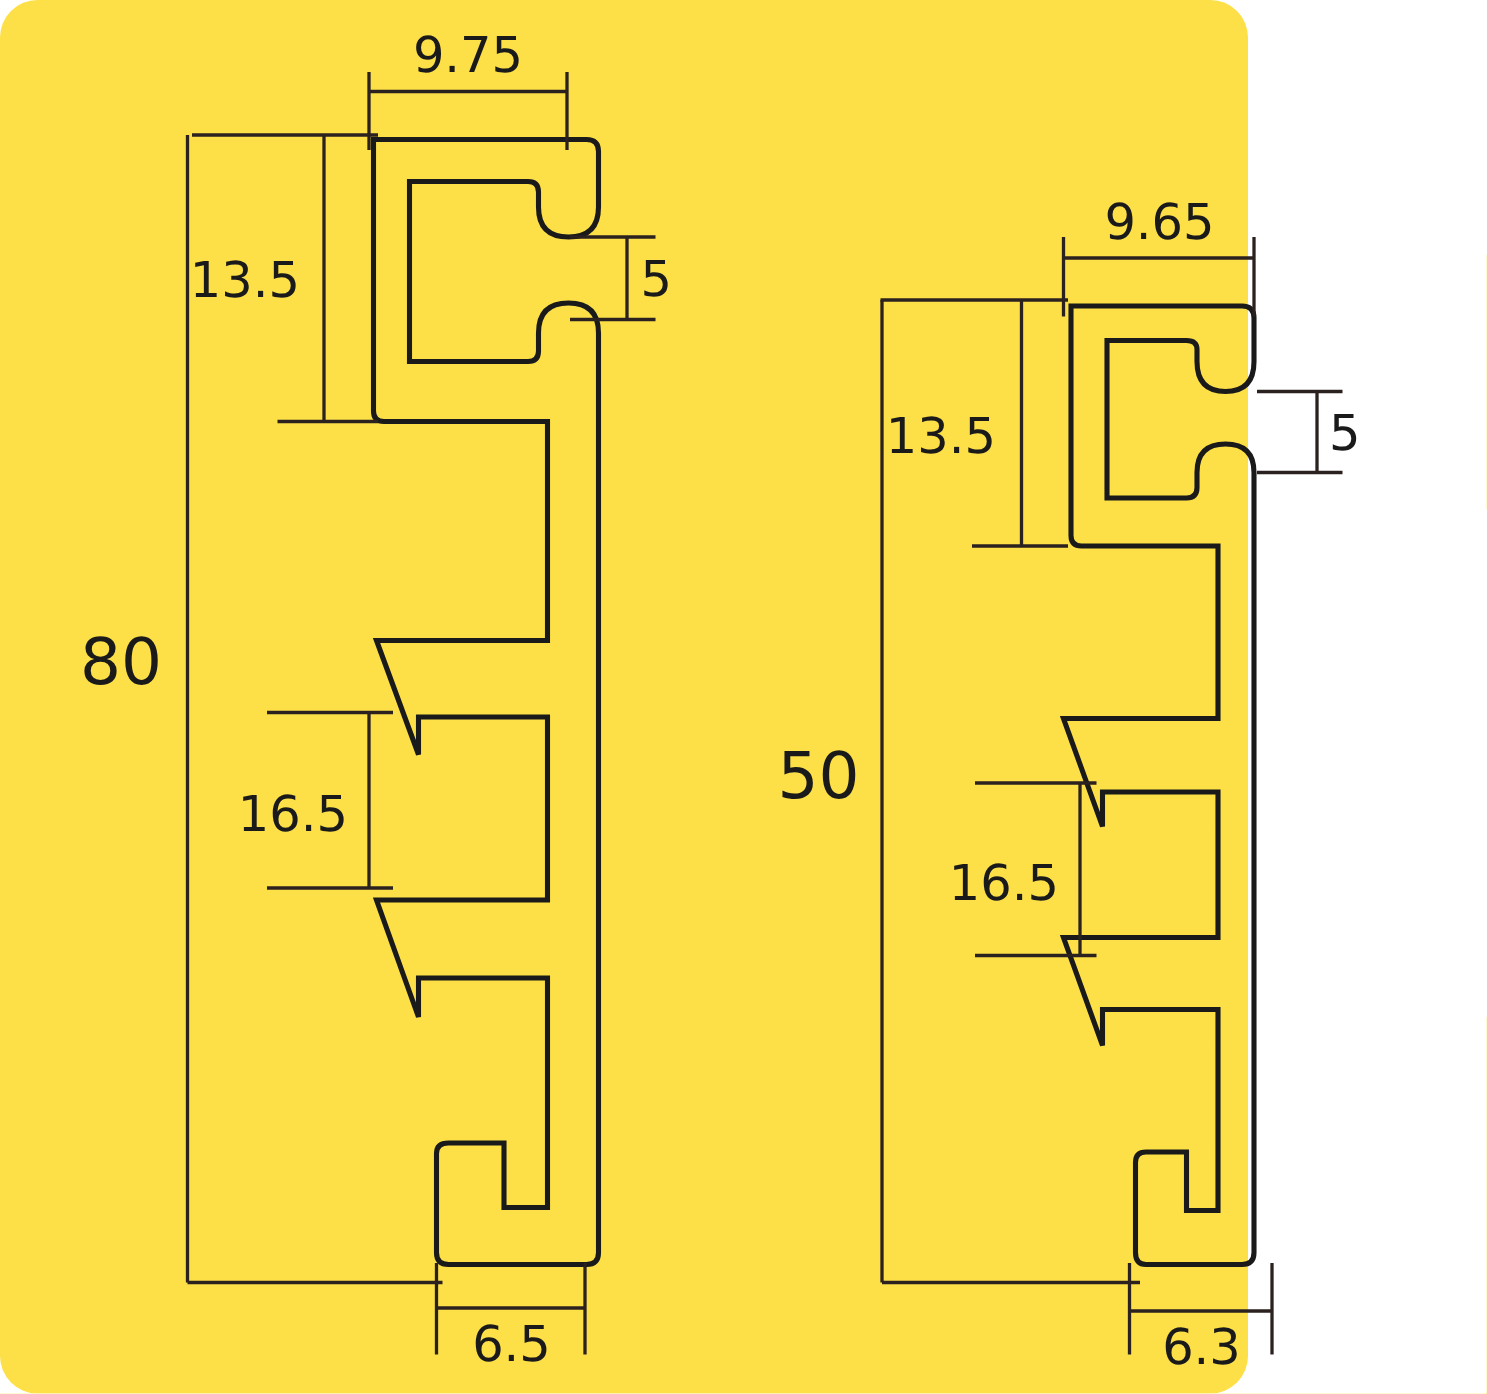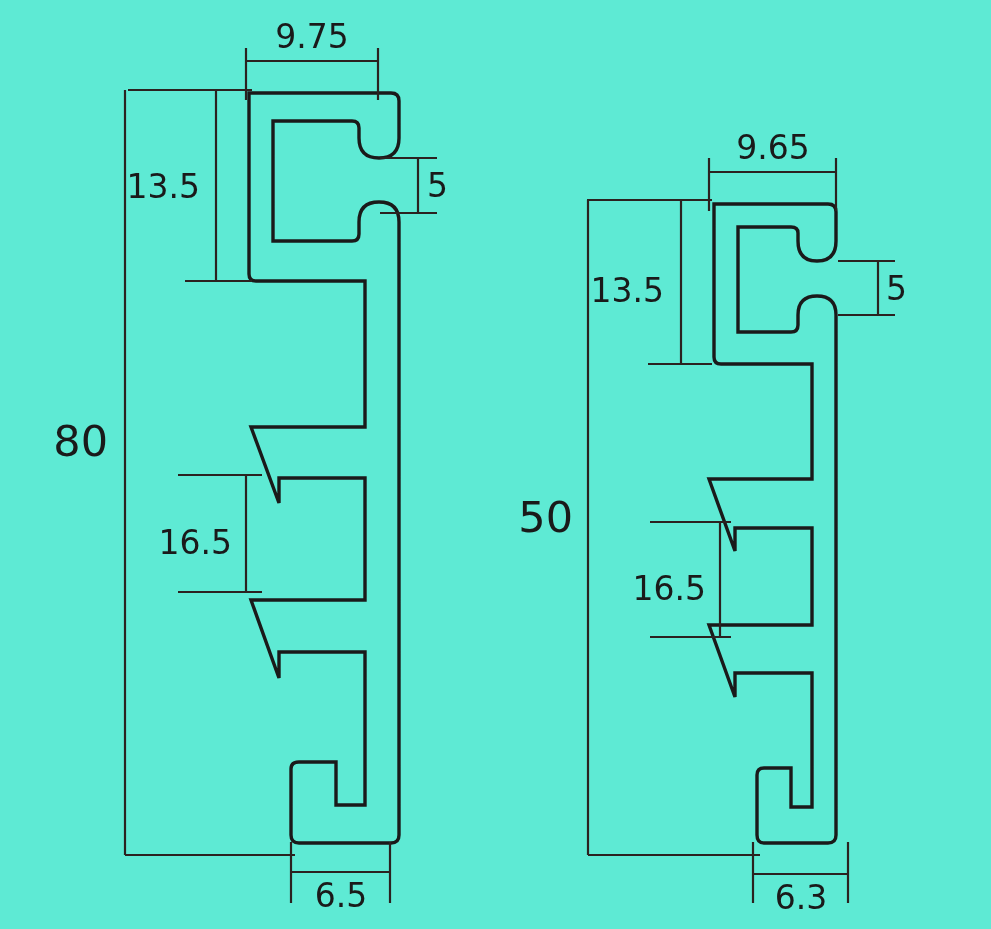--- a/index.html
+++ b/index.html
@@ -8,23 +8,24 @@
     background: #ffffff;
   }
   body {
     width: 991px;
     height: 929px;
     font-family: "DejaVu Sans", sans-serif;
     overflow: hidden;
   }
   #drawing-root {
     position: relative;
-    width: 991px;
+    width: 832px;
     height: 929px;
-    background: #5eead4;
+    background: #fde047;
+    border-radius: 25px;
   }
   svg#cad {
     display: block;
     width: 991px;
     height: 929px;
   }
   .profile-outline {
     fill: none;
     stroke: #1a1a1a;
     stroke-width: 3.4;

